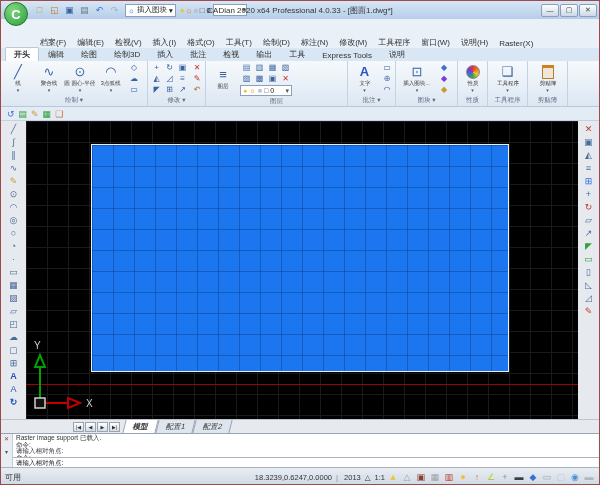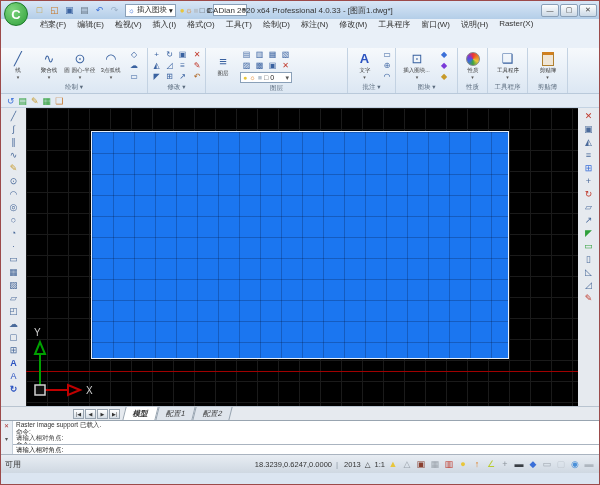--- a/index.html
+++ b/index.html
@@ -12,21 +12,21 @@
   .qat { display:flex; align-items:center; gap:2px; margin-left:32px; }
   .qat .qi { width:13px; height:13px; display:flex; align-items:center; justify-content:center; font-size:9px; }
   .ws-drop { display:flex; align-items:center; background:#fff; border:1px solid #8aa0b8; height:13px; padding:0 2px; gap:2px; font-size:7.5px; }
   .layerq { display:flex; align-items:center; gap:1px; margin-left:4px; font-size:8px; }
   .drop2 { width:34px; height:12px; background:#fff; border:1px solid #8aa0b8; display:flex; justify-content:flex-end; align-items:center; font-size:7px; color:#555; }
   .title-text { position:absolute; left:0; right:0; text-align:center; font-size:8px; color:#333; pointer-events:none; }
   .winbtns { margin-left:auto; display:flex; gap:1px; padding-right:2px; z-index:4; }
   .winbtn { width:18px; height:13px; background:linear-gradient(#fdfefe,#ccd9e6); border:1px solid #8aa0b8; border-radius:2px; font-size:7px; display:flex; align-items:center; justify-content:center; color:#444; }
 
   
-  .menubar { height:29px; background:#e9f0f8; display:flex; align-items:flex-start; padding-left:34px; gap:1px; flex:0 0 auto; }
+  .menubar { height:29px; background:#e9f0f8; display:flex; align-items:flex-end; padding-left:34px; gap:1px; flex:0 0 auto; }
   .menu-item { padding:0 5px; font-size:8px; color:#333; }
 
   
   .rtabs { height:13px; background:#d9e6f4; display:flex; align-items:flex-end; padding-left:4px; gap:1px; flex:0 0 auto; }
   .rtab { padding:1px 8px; font-size:8px; color:#333; border-radius:2px 2px 0 0; }
   .rtab.active { background:#fdfeff; border:1px solid #b9c9da; border-bottom:none; font-weight:bold; }
 
   
   .rbody { height:46px; background:linear-gradient(#f6f9fc,#dce7f3); display:flex; flex:0 0 auto; border-bottom:1px solid #b9c9da; }
   .panel { border-right:1px solid #c3d2e2; display:flex; flex-direction:column; flex:0 0 auto; }
@@ -144,20 +144,34 @@
       <span class="menu-item">工具(T)</span>
       <span class="menu-item">绘制(D)</span>
       <span class="menu-item">标注(N)</span>
       <span class="menu-item">修改(M)</span>
       <span class="menu-item">工具程序</span>
       <span class="menu-item">窗口(W)</span>
       <span class="menu-item">说明(H)</span>
       <span class="menu-item">Raster(X)</span>
     </div>
 
+  <div class="rtabs">
+
+  <span class="rtab active">开头</span>
+      <span class="rtab">编辑</span>
+      <span class="rtab">绘图</span>
+      <span class="rtab">绘制3D</span>
+      <span class="rtab">插入</span>
+      <span class="rtab">批注</span>
+      <span class="rtab">检视</span>
+      <span class="rtab">输出</span>
+      <span class="rtab">工具</span>
+      <span class="rtab">Express Tools</span>
+      <span class="rtab">说明</span>
+    </div>
 
   <div class="rbody">
 
     <div class="panel" style="width:147px;">
       <div class="panel-content">
         <div style="display:flex;gap:1px;">
 
         <div class="bigbtn">
             <span class="bicon">╱</span>
             <span class="blabel">线</span>

